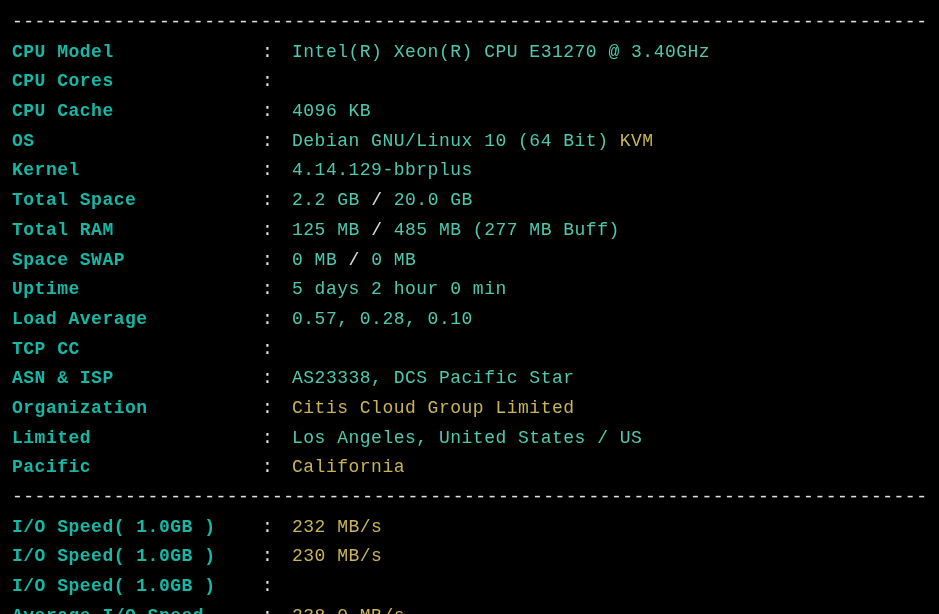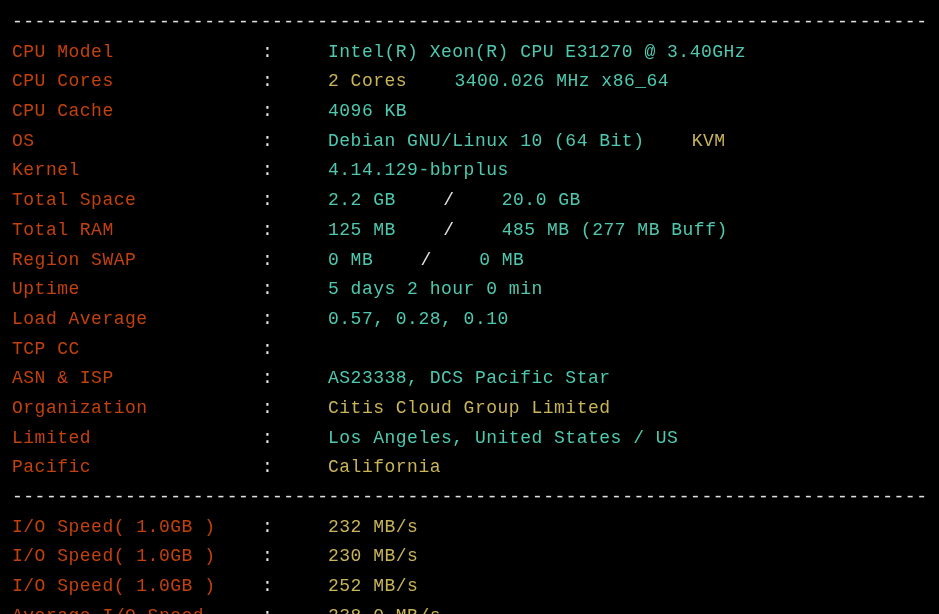--- a/index.html
+++ b/index.html
@@ -18,58 +18,59 @@
     .divider {
       color: #e0e0e0;
       white-space: pre;
       overflow: hidden;
     }
     .row {
       display: flex;
       white-space: pre;
     }
     .label {
-      color: #c2410c;
+      color: #14b8a6;
       width: 250px;
       flex-shrink: 0;
+      font-weight: bold;
     }
     .colon {
       color: #e0e0e0;
       width: 30px;
       flex-shrink: 0;
     }
     .val-cyan { color: #4ec9b0; }
     .val-yellow { color: #c9b458; }
     .val-white { color: #e0e0e0; }
     .value { display: flex; gap: 0; }
-    .value span { white-space: pre; margin-left: 36px; }
+    .value span { white-space: pre; }
   </style>
 </head>
 <body>
 
 <div class="divider">----------------------------------------------------------------------------------</div>
 
 <div id="main-block">
     <div class="row"><span class="label">CPU Model</span><span class="colon">: </span><span class="value"><span class="val-cyan">Intel(R) Xeon(R) CPU E31270 @ 3.40GHz</span></span></div>
-    <div class="row"><span class="label">CPU Cores</span><span class="colon">: </span><span class="value"><span class="val-yellow">2 Cores </span><span class="val-cyan">3400.026 MHz x86_64</span></span></div>
+    <div class="row"><span class="label">CPU Cores</span><span class="colon">: </span></div>
     <div class="row"><span class="label">CPU Cache</span><span class="colon">: </span><span class="value"><span class="val-cyan">4096 KB</span></span></div>
     <div class="row"><span class="label">OS</span><span class="colon">: </span><span class="value"><span class="val-cyan">Debian GNU/Linux 10 (64 Bit) </span><span class="val-yellow">KVM</span></span></div>
     <div class="row"><span class="label">Kernel</span><span class="colon">: </span><span class="value"><span class="val-cyan">4.14.129-bbrplus</span></span></div>
     <div class="row"><span class="label">Total Space</span><span class="colon">: </span><span class="value"><span class="val-cyan">2.2 GB </span><span class="val-white">/ </span><span class="val-cyan">20.0 GB</span></span></div>
     <div class="row"><span class="label">Total RAM</span><span class="colon">: </span><span class="value"><span class="val-cyan">125 MB </span><span class="val-white">/ </span><span class="val-cyan">485 MB (277 MB Buff)</span></span></div>
-    <div class="row"><span class="label">Region SWAP</span><span class="colon">: </span><span class="value"><span class="val-cyan">0 MB </span><span class="val-white">/ </span><span class="val-cyan">0 MB</span></span></div>
+    <div class="row"><span class="label">Space SWAP</span><span class="colon">: </span><span class="value"><span class="val-cyan">0 MB </span><span class="val-white">/ </span><span class="val-cyan">0 MB</span></span></div>
     <div class="row"><span class="label">Uptime</span><span class="colon">: </span><span class="value"><span class="val-cyan">5 days 2 hour 0 min</span></span></div>
     <div class="row"><span class="label">Load Average</span><span class="colon">: </span><span class="value"><span class="val-cyan">0.57, 0.28, 0.10</span></span></div>
     <div class="row"><span class="label">TCP CC</span><span class="colon">: </span></div>
     <div class="row"><span class="label">ASN &amp; ISP</span><span class="colon">: </span><span class="value"><span class="val-cyan">AS23338, DCS Pacific Star</span></span></div>
     <div class="row"><span class="label">Organization</span><span class="colon">: </span><span class="value"><span class="val-yellow">Citis Cloud Group Limited</span></span></div>
     <div class="row"><span class="label">Limited</span><span class="colon">: </span><span class="value"><span class="val-cyan">Los Angeles, United States / US</span></span></div>
     <div class="row"><span class="label">Pacific</span><span class="colon">: </span><span class="value"><span class="val-yellow">California</span></span></div>
   </div>
 
 <div class="divider">----------------------------------------------------------------------------------</div>
 
 <div id="io-block">
     <div class="row"><span class="label">I/O Speed( 1.0GB )</span><span class="colon">: </span><span class="value"><span class="val-yellow">232 MB/s</span></span></div>
     <div class="row"><span class="label">I/O Speed( 1.0GB )</span><span class="colon">: </span><span class="value"><span class="val-yellow">230 MB/s</span></span></div>
-    <div class="row"><span class="label">I/O Speed( 1.0GB )</span><span class="colon">: </span><span class="value"><span class="val-yellow">252 MB/s</span></span></div>
+    <div class="row"><span class="label">I/O Speed( 1.0GB )</span><span class="colon">: </span></div>
     <div class="row"><span class="label">Average I/O Speed</span><span class="colon">: </span><span class="value"><span class="val-yellow">238.0 MB/s</span></span></div>
   </div>
 
 </body></html>

